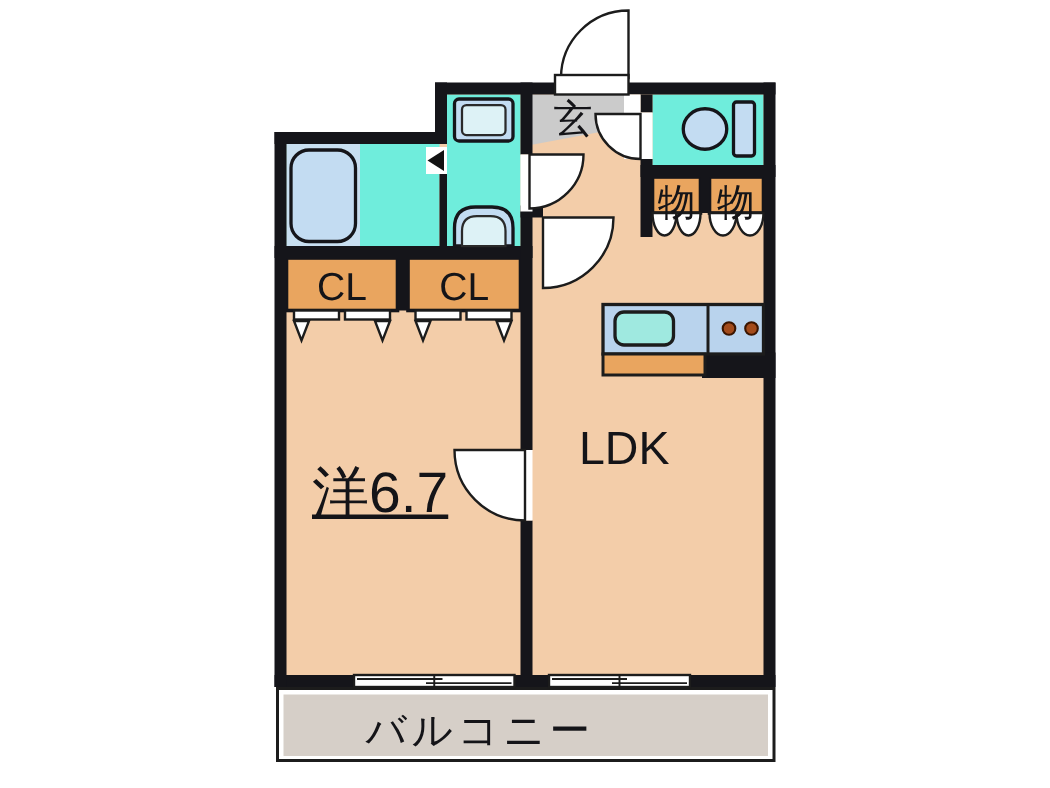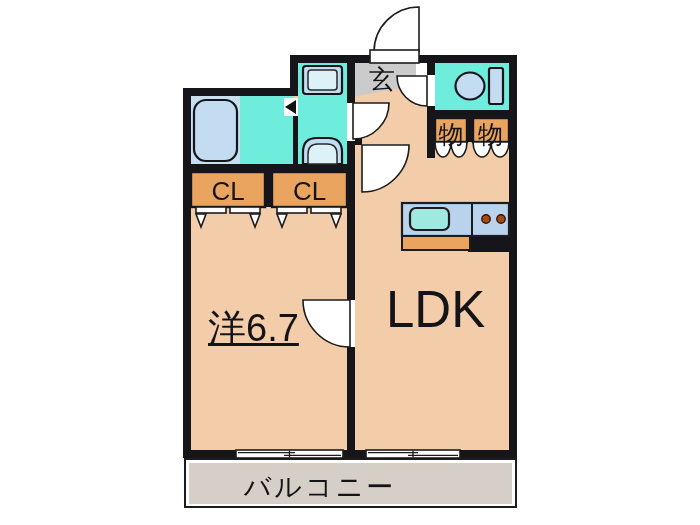--- a/index.html
+++ b/index.html
@@ -17,21 +17,21 @@
   .whiteglyph{fill:#fff;stroke:#1c1c1c;stroke-width:1.6;}
   .door{fill:#fff;stroke:#1c1c1c;stroke-width:1.6;}
   .opening{fill:#fff;}
   .lbl{position:absolute;color:#141418;white-space:nowrap;}
   #lbl-genkan{left:369px;top:62px;font-size:26px;}
   #lbl-cl1{left:191px;top:176px;width:74px;text-align:center;font-size:26px;}
   #lbl-cl2{left:272px;top:176px;width:75px;text-align:center;font-size:26px;}
   #lbl-st1{left:434px;top:118px;width:34px;text-align:center;font-size:25px;}
   #lbl-st2{left:472px;top:118px;width:37px;text-align:center;font-size:25px;}
   #lbl-bedroom{left:208px;top:303px;font-size:38px;text-decoration:underline;}
-  #lbl-ldk{left:386px;top:283px;font-size:51px;line-height:1.05;text-align:center;}
+  #lbl-ldk{left:386px;top:283px;font-size:31px;line-height:1.05;text-align:center;}
   #lbl-balcony{left:185px;top:469px;width:270px;text-align:center;font-size:27px;letter-spacing:3px;}
 </style>
 </head>
 <body>
 
 <div id="stage">
 
   <svg id="plan-svg" width="700" height="525" viewBox="0 0 700 525">
 
     <g>

